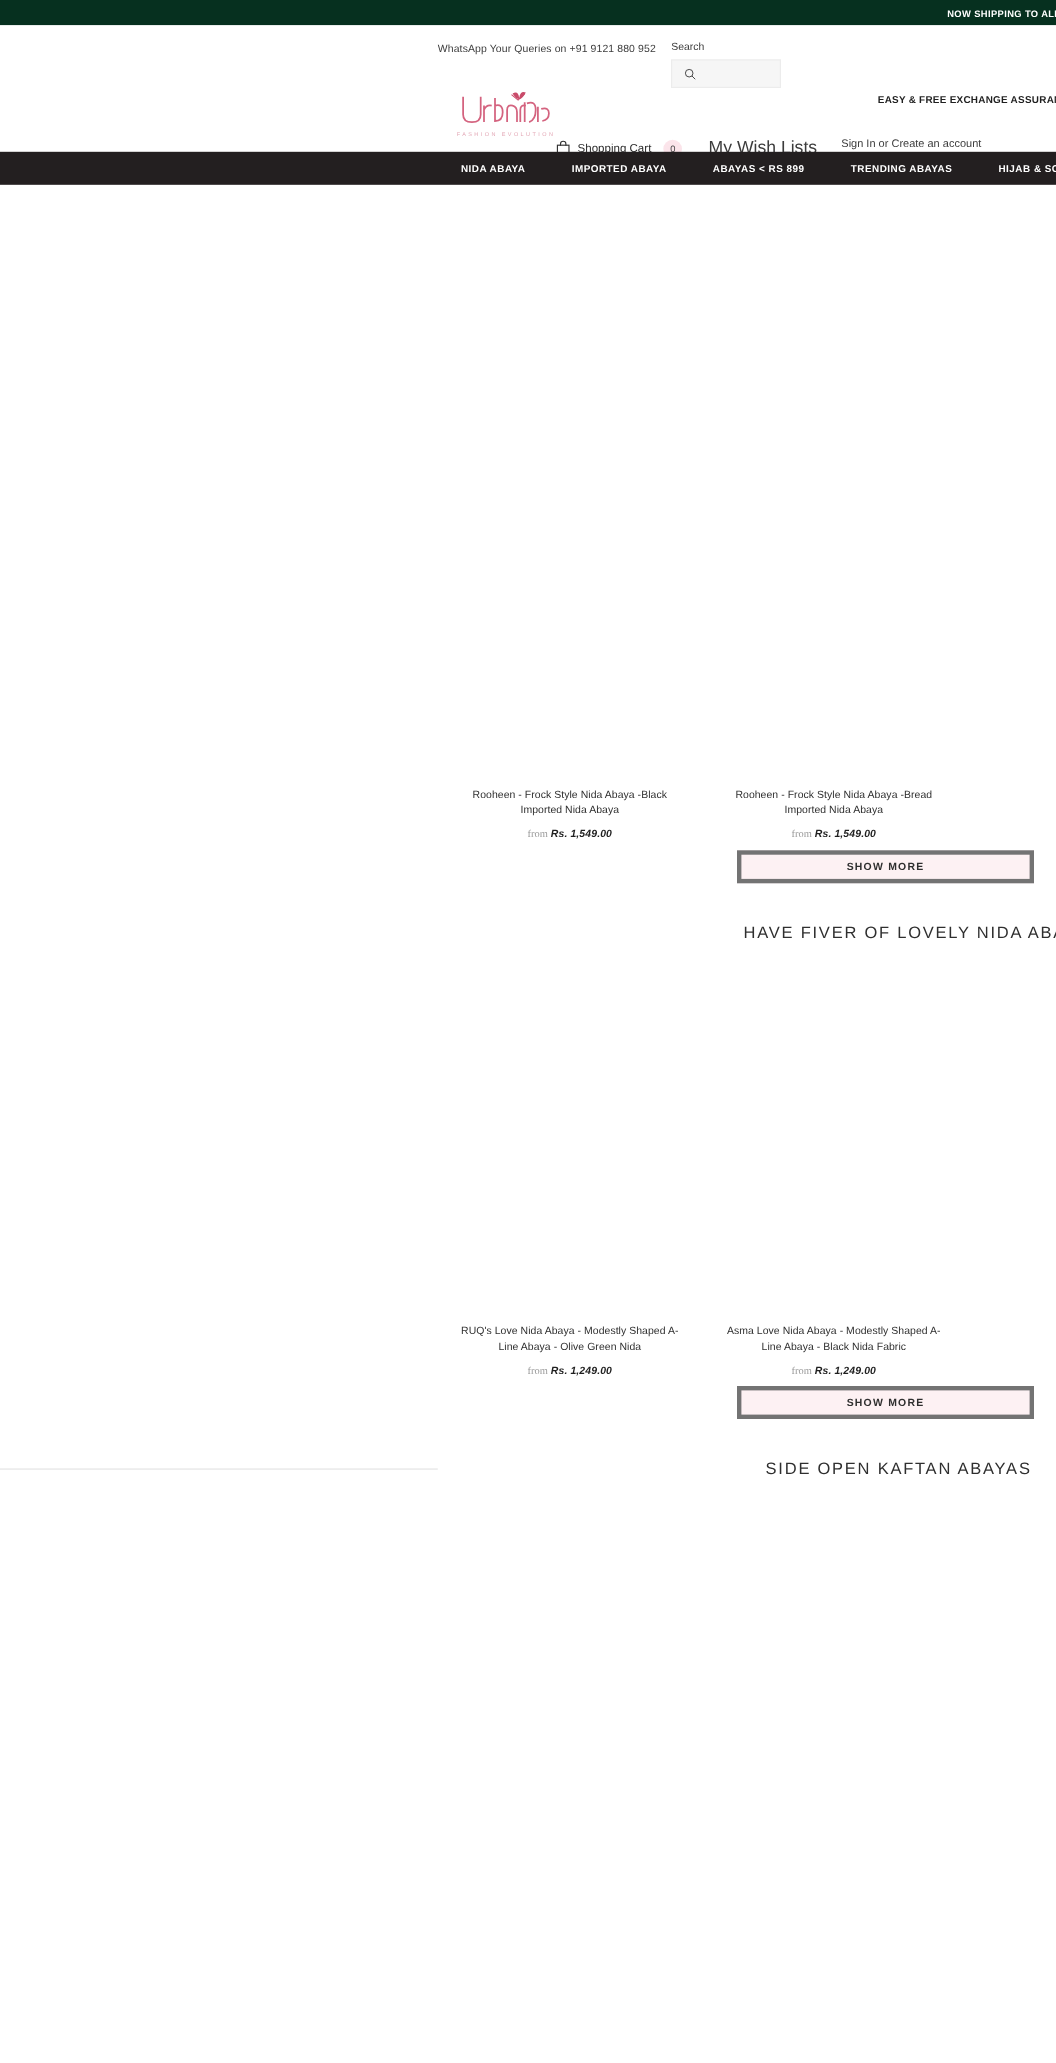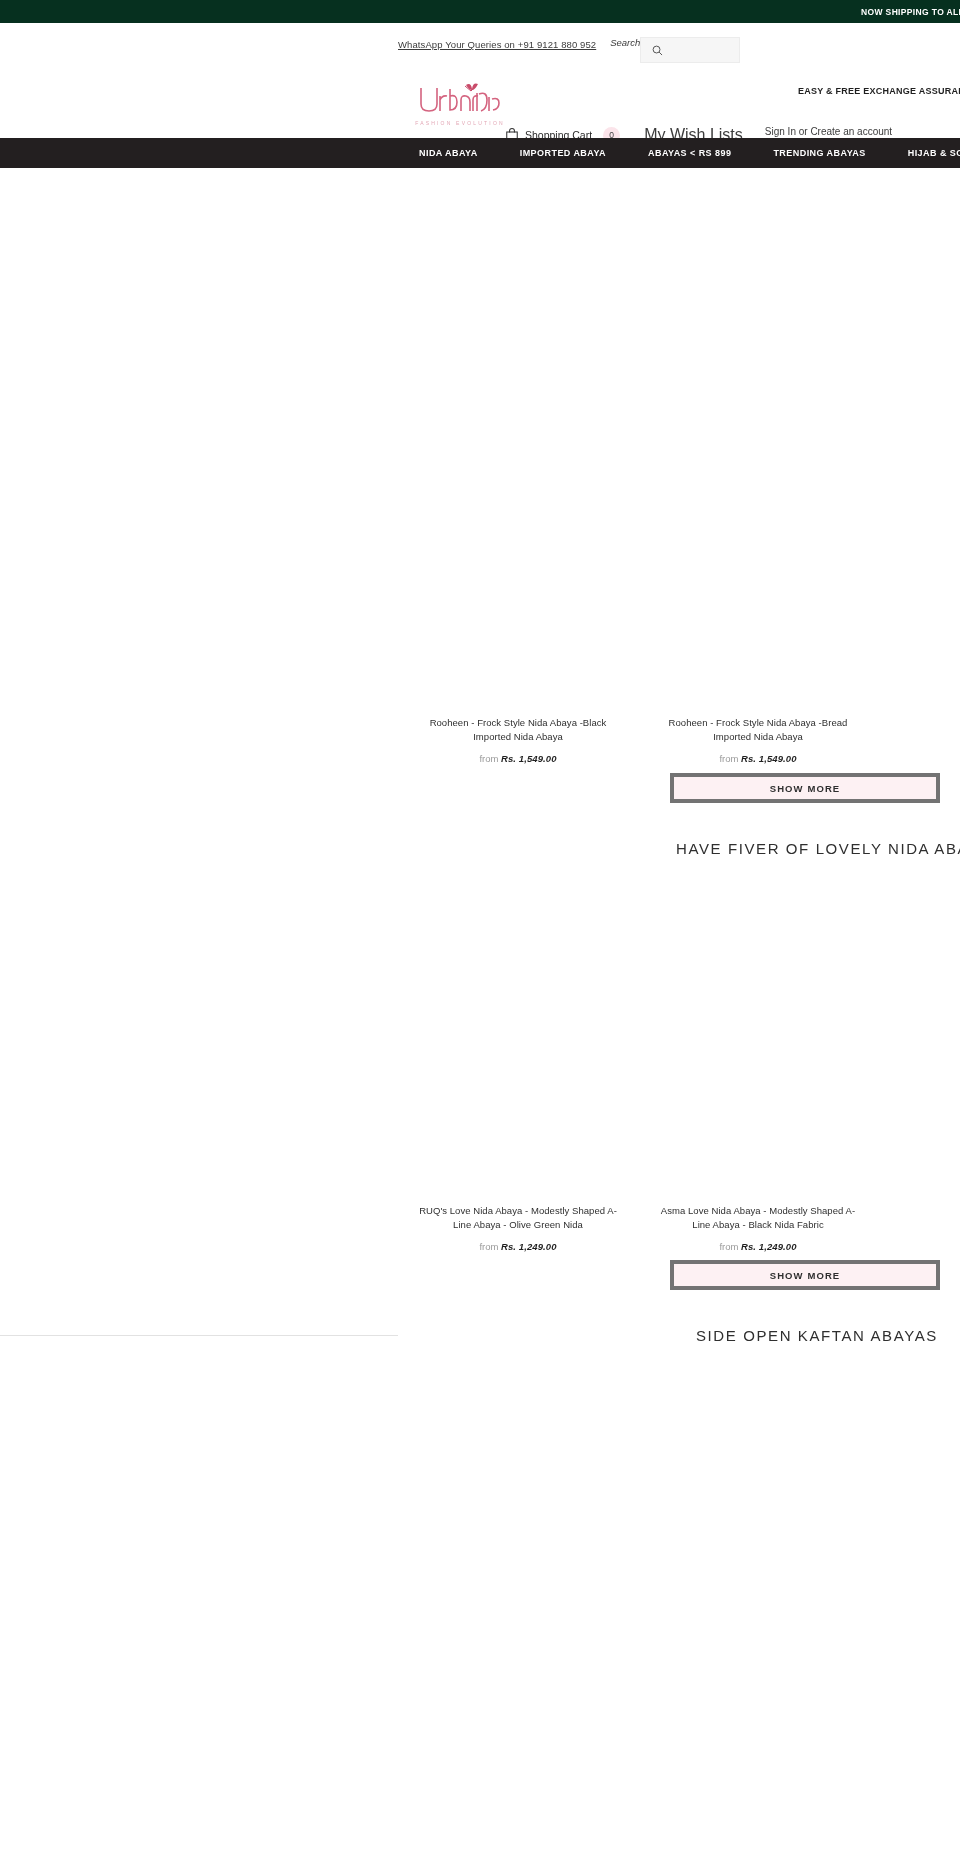--- a/index.html
+++ b/index.html
@@ -21,22 +21,22 @@
     font-size:8.5px; font-weight:700; letter-spacing:.35px;
     white-space:nowrap; transform:translateX(138px);
   }
 
   
   .header { position:absolute; left:0; top:23px; width:960px; height:115px; background:#fff; }
   .topline {
     position:absolute; left:398px; top:14px; width:560px;
     display:flex; align-items:flex-start; gap:14px;
   }
-  .whatsapp { font-size:9.5px; color:#3c3c3c; letter-spacing:.1px; white-space:nowrap; padding-top:2px;text-decoration:underline;}
-  .search-wrap { display:flex; flex-direction:row;font-style:italic; }
+  .whatsapp { font-size:9.5px; color:#3c3c3c; letter-spacing:.1px; white-space:nowrap; padding-top:2px;}
+  .search-wrap { display:flex; flex-direction:column; }
   .search-label { font-size:9.5px; color:#3c3c3c; margin-bottom:6px; }
   .search-box {
     width:100px; height:26px; background:#f6f6f6; border:1px solid #ececec;
     display:flex; align-items:center; padding-left:11px;
   }
   .search-box svg { width:11px; height:11px; }
 
   .logo-block { position:absolute; left:415px; top:57px; width:90px; text-align:center; }
   .logo-svg { display:block; }
   .logo-tag {
@@ -89,21 +89,21 @@
   }
 
   .grid { position:absolute; display:flex; }
   .pcard { width:240px; text-align:center; }
   .pimg { width:240px; height:330px; background:#fff; }
   .ptitle {
     font-size:9.5px; line-height:14px; color:#2f2f2f; font-weight:400;
     padding:0 14px; letter-spacing:.05px;
   }
   .pprice { margin-top:9px; font-size:9.5px; }
-  .pprice .from { color:#9a9a9a; }
+  .pprice .from { color:#9a9a9a;font-family:Liberation Serif, serif; }
   .pprice .amt { color:#1f1f1f; font-weight:700; letter-spacing:.1px;font-style:italic; }
 
   .showmore {
     position:absolute; width:270px; height:30px;
     background:#fdf1f3; border:4px solid #737373;
     display:flex; align-items:center; justify-content:center;
     font-size:9.5px; font-weight:700; letter-spacing:1.1px; color:#2f2f2f;
   }
 </style>
 </head>

